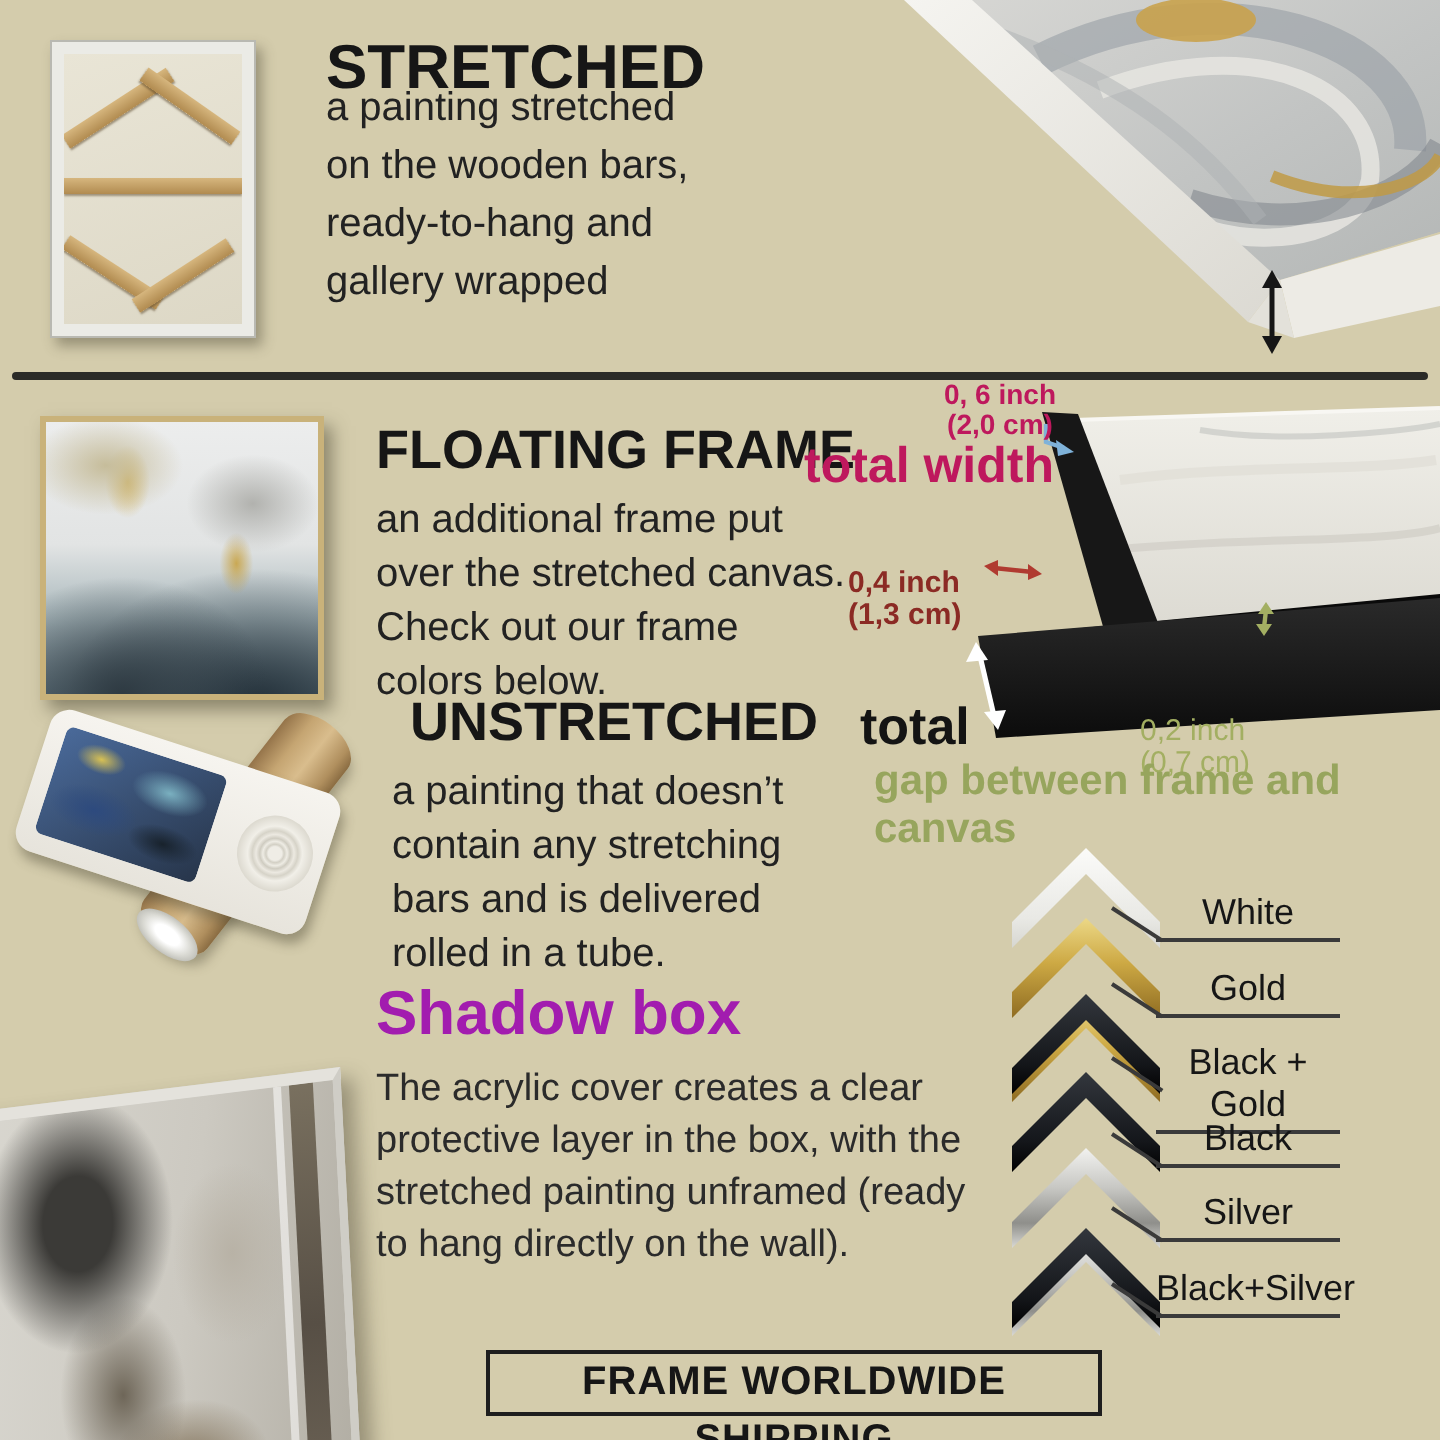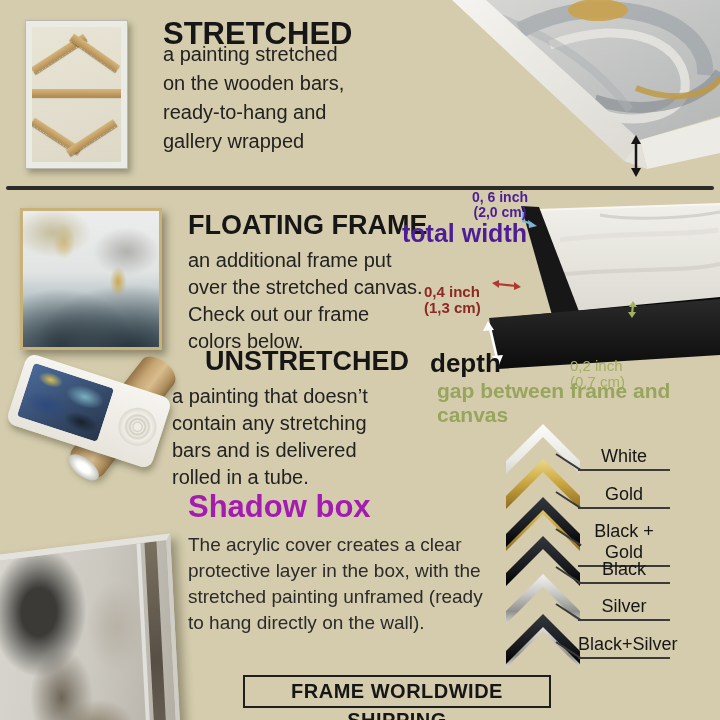--- a/index.html
+++ b/index.html
@@ -14,21 +14,21 @@
   .back-inner{position:absolute;inset:6px;background:linear-gradient(160deg,#e9e5d6,#ddd8c6);overflow:hidden;}
   .bar{position:absolute;height:8px;background:linear-gradient(180deg,#d6b67e,#b18b50);box-shadow:0 1px 1px rgba(90,70,40,.5);}
   
   .t-stretched{left:163px;top:16px;font-size:31px;}
   .p-stretched{left:163px;top:40px;font-size:20px;line-height:29px;}
   .note-stretcher{left:392px;top:101px;font-size:22px;line-height:29px;color:#1d1d1d;}
   .divider{left:6px;top:186px;width:708px;height:4px;background:#2b2b28;border-radius:2px;}
   .t-floating{left:188px;top:210px;font-size:27px;}
   .p-floating{left:188px;top:247px;font-size:20px;line-height:27px;}
   .t-unstretched{left:205px;top:346px;font-size:27px;}
-  .p-unstretched{left:172px;top:383px;font-size:20px;line-height:27px;}
+  .p-unstretched{left:196px;top:383px;font-size:20px;line-height:27px;}
   .t-shadow{left:188px;top:489px;font-size:31px;color:#a21caf;}
   .p-shadow{left:188px;top:532px;font-size:19px;line-height:26px;color:#2b2b2b;}
   
   .float-paint{left:20px;top:208px;width:136px;height:136px;border:3px solid #c9b27a;box-shadow:4px 5px 8px rgba(70,65,45,.5);
     background:
       radial-gradient(55px 35px at 22% 16%, rgba(196,186,150,.95), rgba(196,186,150,0) 70%),
       radial-gradient(16px 26px at 30% 22%, rgba(208,170,70,.8), transparent 70%),
       radial-gradient(46px 34px at 76% 30%, rgba(160,160,155,.75), transparent 72%),
       radial-gradient(12px 22px at 70% 52%, rgba(200,160,60,.85), transparent 70%),
       radial-gradient(95px 75px at 28% 100%, #2e3a42, transparent 78%),
@@ -54,21 +54,21 @@
   .sbox-art{position:absolute;inset:0;
     background:
       radial-gradient(70px 95px at 28% 28%, #3b3a37 0 25%, transparent 68%),
       radial-gradient(45px 70px at 38% 72%, #6e6658, transparent 70%),
       radial-gradient(55px 45px at 55% 92%, #7e6e55, transparent 75%),
       radial-gradient(40px 60px at 70% 40%, #b8b2a6, transparent 75%),
       linear-gradient(100deg,#d9d7d0 0%,#ccc9c1 55%,#b2aea4 100%);}
   .sbox-wood{position:absolute;right:10px;top:0;bottom:0;width:12px;background:linear-gradient(180deg,#79705f,#574f45 60%,#6a6154);}
   .sbox-glint{position:absolute;right:26px;top:0;bottom:0;width:4px;background:rgba(255,255,255,.55);}
   
-  .lab-blue{color:#4c1d95;font-weight:bold;}
+  .lab-blue{color:#be185d;font-weight:bold;}
   .lab-red{color:#8b2a24;font-weight:bold;}
   .lab-olive{color:#97a55d;font-weight:bold;}
   .lab-black{color:#141414;font-weight:bold;}
   .tw-val{left:452px;top:190px;width:96px;font-size:14px;line-height:15px;text-align:center;}
   .tw-lab{left:402px;top:219px;font-size:25px;}
   .w-lab{left:429px;top:256px;font-size:26px;}
   .w-val{left:424px;top:284px;width:84px;font-size:15px;line-height:16px;text-align:left;}
   .d-val{left:408px;top:322px;width:96px;font-size:15px;line-height:16px;text-align:center;color:#111;font-weight:bold;}
   .d-lab{left:430px;top:348px;font-size:26px;}
   .g-val{left:570px;top:314px;width:90px;font-size:15px;line-height:16px;color:#a3af62;font-weight:normal;margin-top:44px;}
@@ -219,21 +219,21 @@
       <polygon points="633,301 629,307 637,307" fill="#a3af62"></polygon>
       <polygon points="632,318 628,312 636,312" fill="#a3af62"></polygon>
     </g>
   </svg>
 
   <div class="abs lab-blue txt tw-val">0, 6 inch
 (2,0 cm)</div>
   <div class="abs lab-blue tw-lab">total width</div>
   <div class="abs lab-red txt w-val">0,4 inch
 (1,3 cm)</div>
-  <div class="abs lab-black d-lab">depth</div>
+  <div class="abs lab-black d-lab">total</div>
   <div class="abs txt g-val">0,2 inch
 (0,7 cm)</div>
   <div class="abs lab-olive g-lab">gap between frame and canvas</div>
 
   <div class="chev c-white" style="top:424px;"></div>
   <div class="chev c-gold" style="top:459px;"></div>
   <div class="chev-under c-gold" style="top:501px;"></div>
   <div class="chev c-black" style="top:497px;"></div>
   <div class="chev c-black" style="top:536px;"></div>
   <div class="chev c-silver" style="top:574px;"></div>

